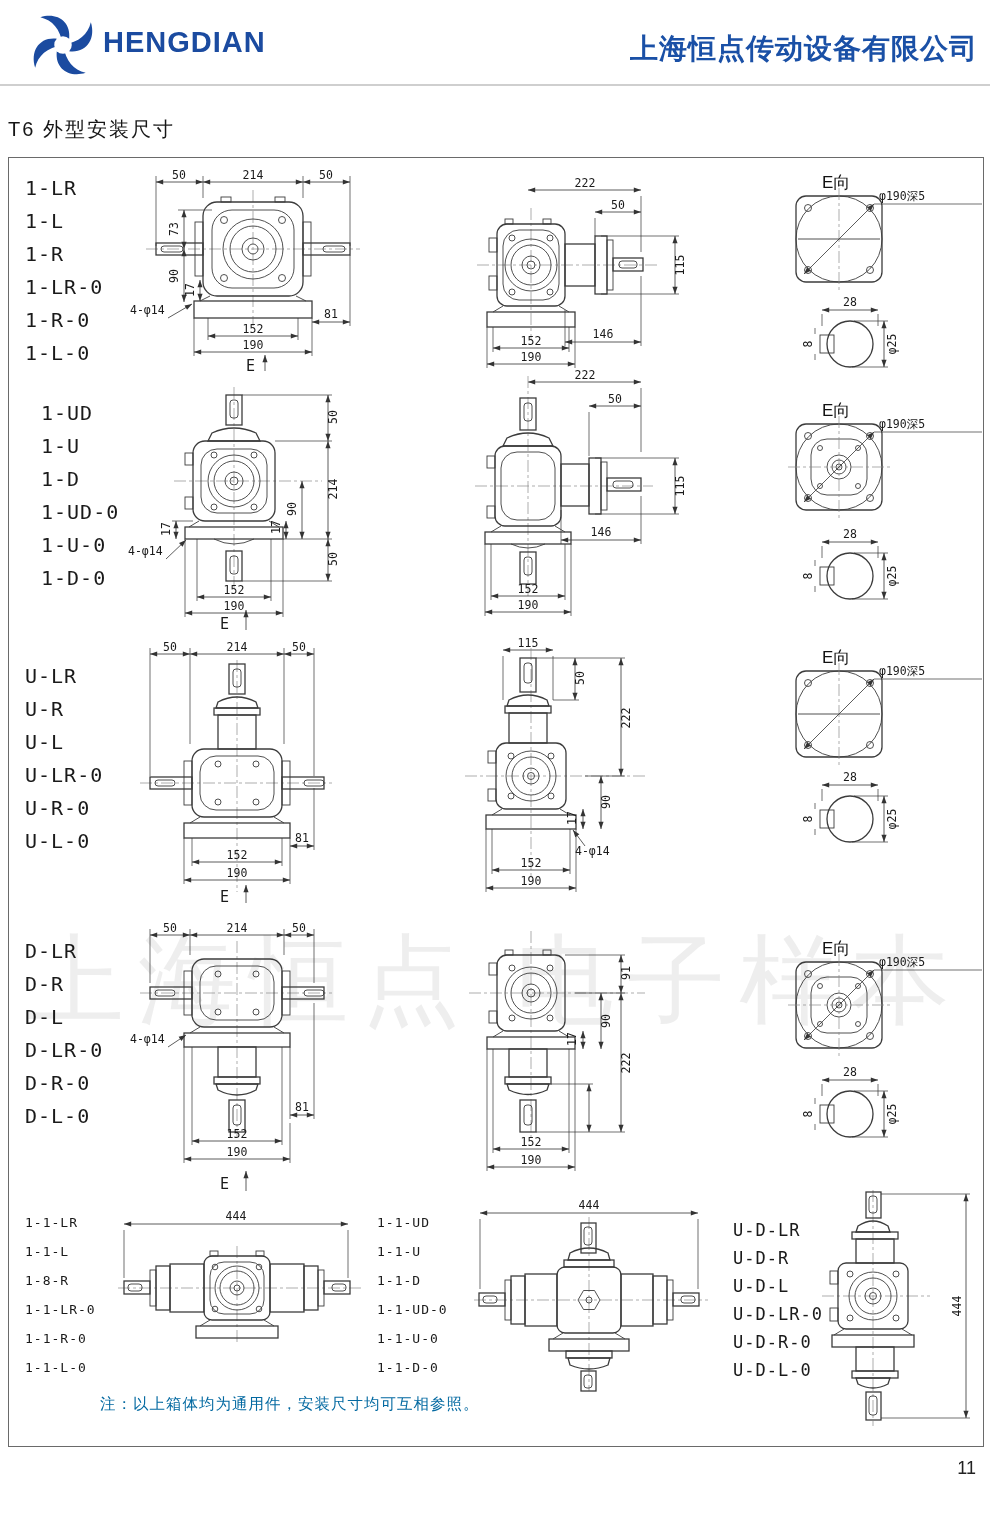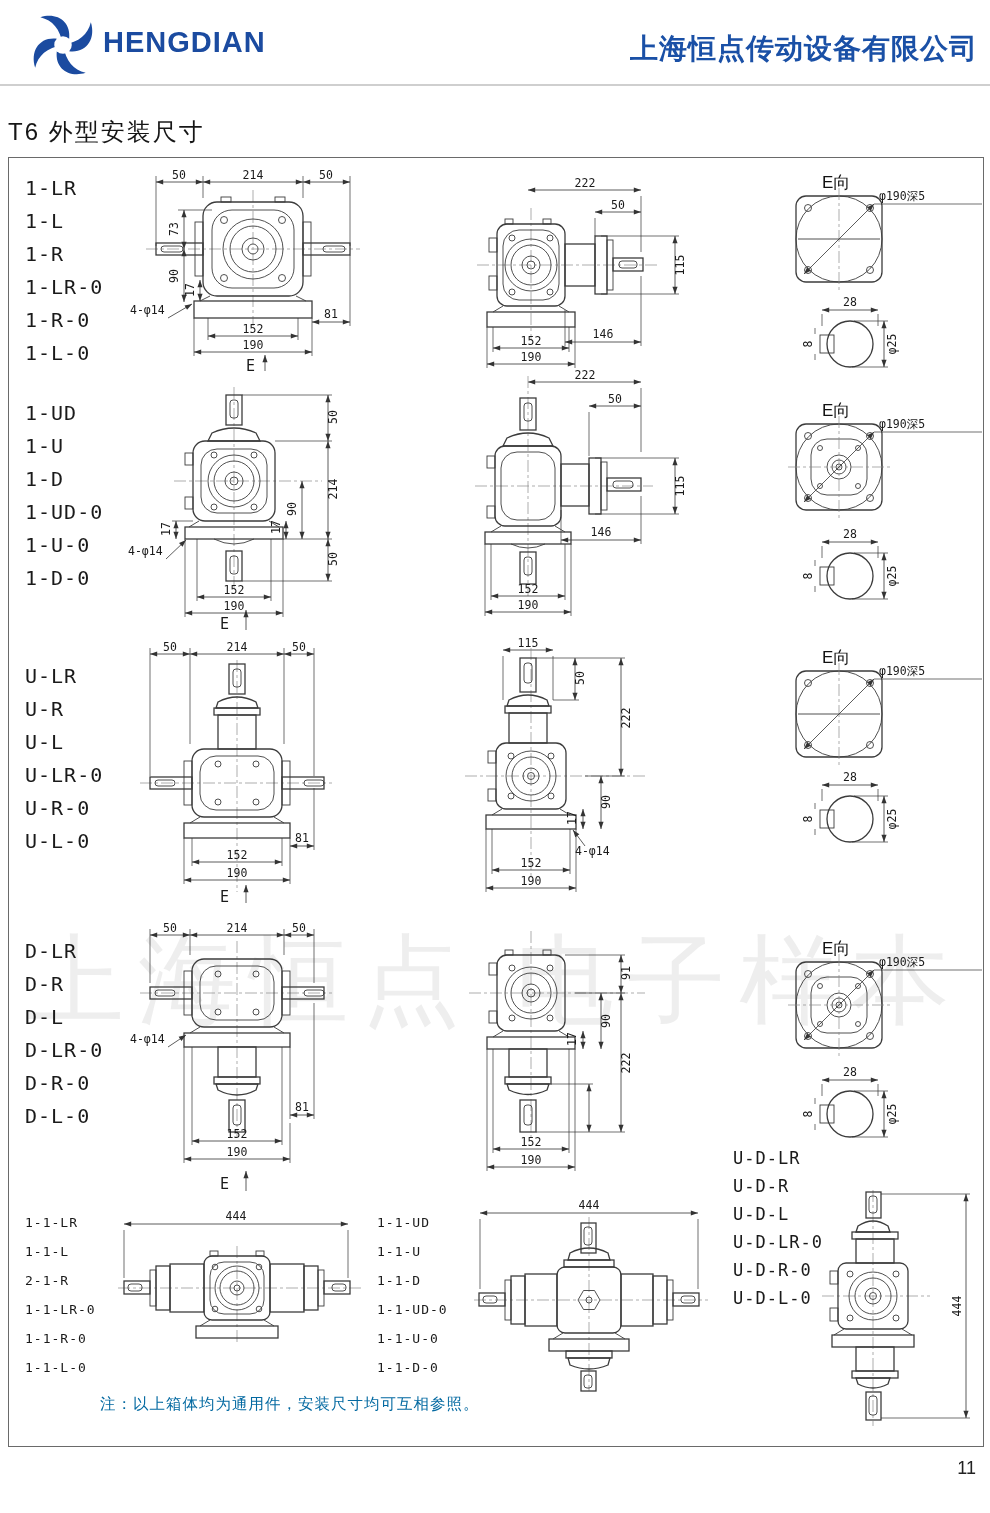--- a/index.html
+++ b/index.html
@@ -2,21 +2,21 @@
 <html><head>
 <meta charset="utf-8">
 <style>
   *{margin:0;padding:0;box-sizing:border-box}
   html,body{width:990px;height:1513px}
   body{position:relative;background:#ffffff;font-family:"Liberation Sans","DejaVu Sans",sans-serif;overflow:hidden}
   
   .brand-text{position:absolute;left:103px;top:26px;font-size:29px;font-weight:600;color:#1b4ba0;letter-spacing:1px}
   .company{position:absolute;right:12px;top:30px;font-size:28px;font-weight:bold;color:#1a50a6;font-family:"Liberation Serif","DejaVu Serif",serif;letter-spacing:1px}
   .header-rule{position:absolute;left:0;top:84px;width:990px;height:2px;background:#cfcfcf}
-  .page-title{position:absolute;left:8px;top:116px;font-size:24px;color:#161616;letter-spacing:2px}
+  .page-title{position:absolute;left:8px;top:116px;font-size:20px;color:#161616;letter-spacing:2px}
   .main-box{position:absolute;left:8px;top:157px;width:976px;height:1290px;border:1.6px solid #6a6a6a;background:transparent}
   .watermark{position:absolute;left:26px;top:916px;font-size:98px;color:rgba(90,90,90,0.10);letter-spacing:14px;white-space:nowrap;z-index:0;font-family:"Liberation Sans","DejaVu Sans",sans-serif}
   .note{position:absolute;left:100px;top:1394px;font-size:15.5px;color:#0369a1;letter-spacing:1px}
   .page-num{position:absolute;right:14px;top:1458px;font-size:18px;color:#222}
   
   .models{position:absolute;display:flex;flex-direction:column;color:#1a1a1a;font-family:"DejaVu Sans Mono","Liberation Mono",monospace;z-index:2}
   .models span{display:block;letter-spacing:1px}
   .m20 span{font-size:20px;line-height:33px}
   .m18 span{font-size:13px;line-height:29px}
   .m17 span{font-size:17px;line-height:28px}
@@ -202,21 +202,21 @@
   <rect class="ol2" x="38" y="165" width="14" height="18"></rect>
   <line class="ext" x1="33" y1="158" x2="33" y2="164"></line>
     <line class="ext" x1="33" y1="184" x2="33" y2="190"></line>
   <text class="tc" transform="translate(30 174) rotate(-90)">8</text>
   <line class="ext" x1="72" y1="151" x2="106" y2="151"></line>
     <line class="ext" x1="70" y1="197" x2="106" y2="197"></line>
   <line class="dim" x1="102" y1="151" x2="102" y2="197"></line>
   <text class="tc" transform="translate(114 174) rotate(-90)">φ25</text>
 </svg>
 
-<div class="models m20" style="left:25px;top:397px">
+<div class="models m20" style="left:41px;top:397px">
   <span>1-UD</span>
   <span>1-U</span>
   <span>1-D</span>
   <span>1-UD-0</span>
   <span>1-U-0</span>
   <span>1-D-0</span>
 </div>
 
 <svg style="left:126px;top:383px" width="270" height="248" viewBox="0 0 270 248">
   <line class="cl" x1="108" y1="4" x2="108" y2="206"></line>
@@ -630,21 +630,21 @@
   <text class="tc" transform="translate(30 178) rotate(-90)">8</text>
   <line class="ext" x1="72" y1="155" x2="106" y2="155"></line>
     <line class="ext" x1="70" y1="201" x2="106" y2="201"></line>
   <line class="dim" x1="102" y1="155" x2="102" y2="201"></line>
   <text class="tc" transform="translate(114 178) rotate(-90)">φ25</text>
 </svg>
 
 <div class="models m18" style="left:25px;top:1208px">
   <span>1-1-LR</span>
   <span>1-1-L</span>
-  <span>2-1-R</span>
+  <span>1-8-R</span>
   <span>1-1-LR-0</span>
   <span>1-1-R-0</span>
   <span>1-1-L-0</span>
 </div>
 
 <svg style="left:112px;top:1210px" width="260" height="165" viewBox="0 0 260 165">
   <line class="ext" x1="12" y1="20" x2="12" y2="68"></line>
     <line class="ext" x1="236" y1="20" x2="236" y2="68"></line>
   <line class="dim" x1="12" y1="14" x2="236" y2="14"></line>
   <text class="tc" x="124" y="10">444</text>
@@ -712,21 +712,21 @@
     <rect class="ol2" x="213" y="95" width="14" height="7" rx="3"></rect>
   <line class="ol2" x1="95" y1="132" x2="85" y2="138"></line>
     <line class="ol2" x1="147" y1="132" x2="157" y2="138"></line>
   <rect class="ol" x="81" y="138" width="80" height="12"></rect>
   <rect class="ol" x="98" y="150" width="46" height="7"></rect>
   <path class="ol" d="M100,157 L142,157 L140,164 Q121,172 102,164 Z"></path>
   <rect class="ol" x="113" y="170" width="15" height="20"></rect>
     <rect class="ol2" x="116" y="174" width="8" height="13" rx="3"></rect>
 </svg>
 
-<div class="models m17" style="left:733px;top:1144px">
+<div class="models m17" style="left:733px;top:1216px">
   <span>U-D-LR</span>
   <span>U-D-R</span>
   <span>U-D-L</span>
   <span>U-D-LR-0</span>
   <span>U-D-R-0</span>
   <span>U-D-L-0</span>
 </div>
 
 <svg style="left:818px;top:1190px" width="165" height="255" viewBox="0 0 165 255">
   <line class="cl" x1="55" y1="0" x2="55" y2="236"></line>

